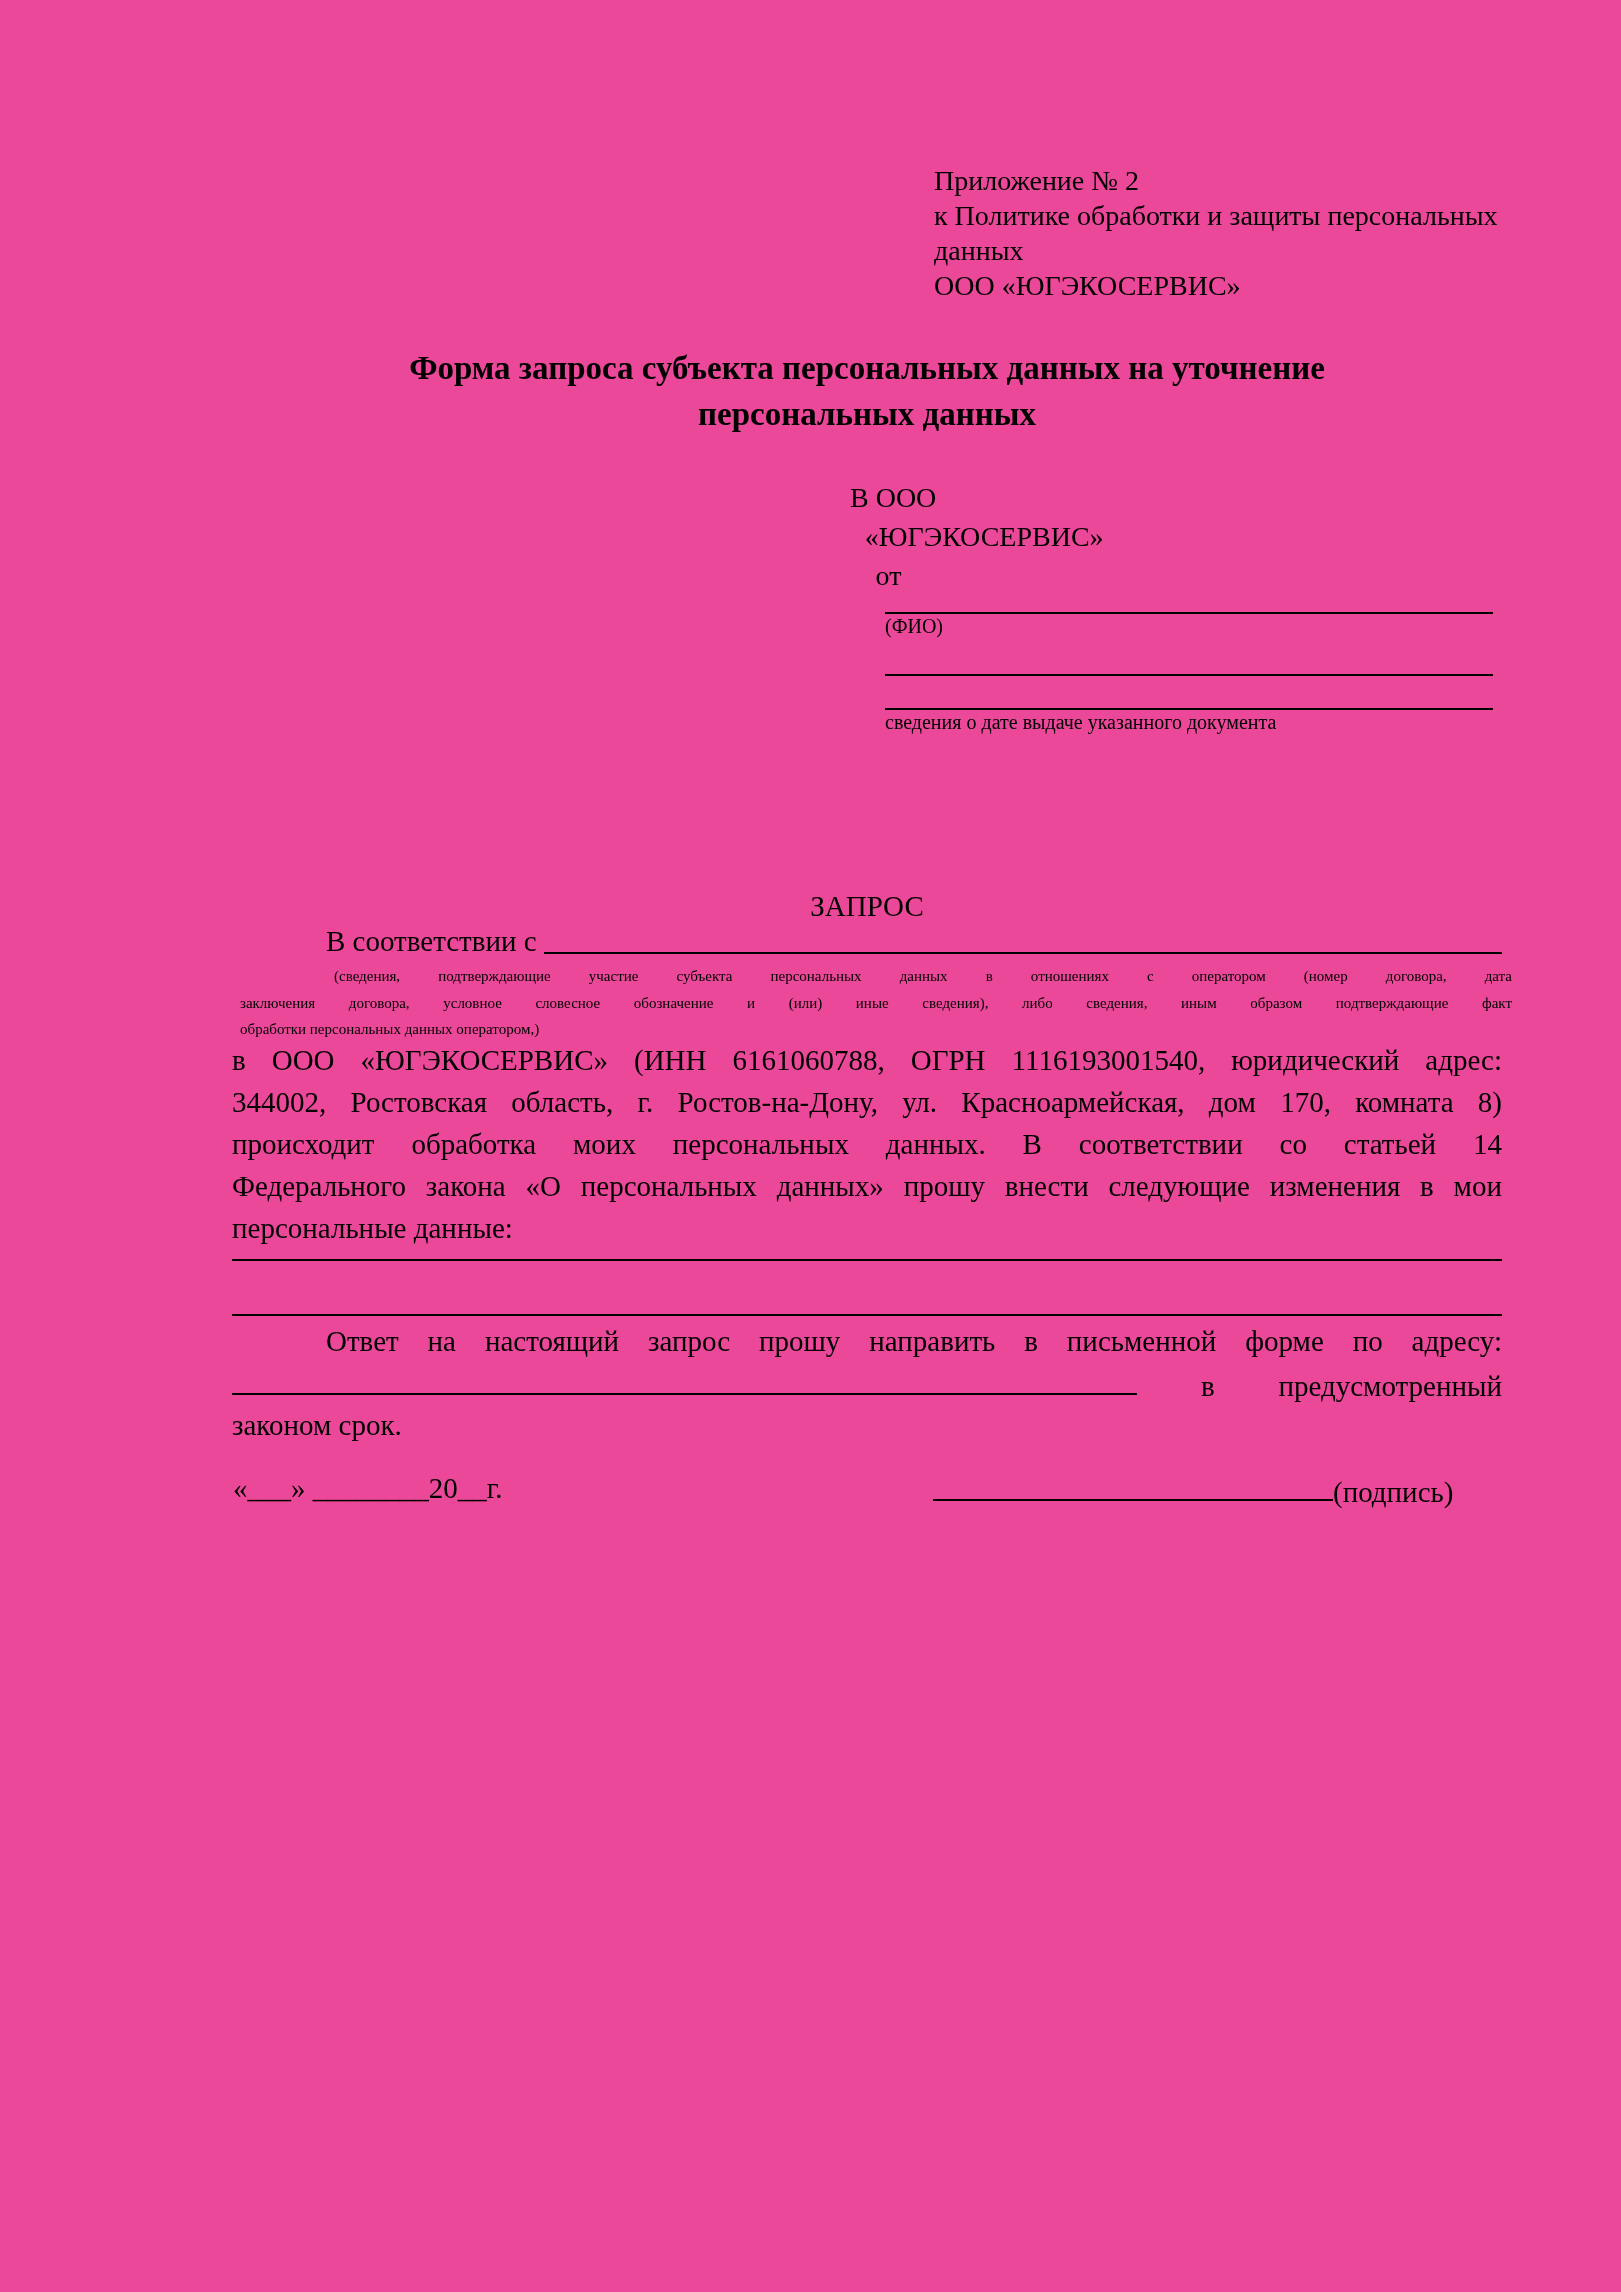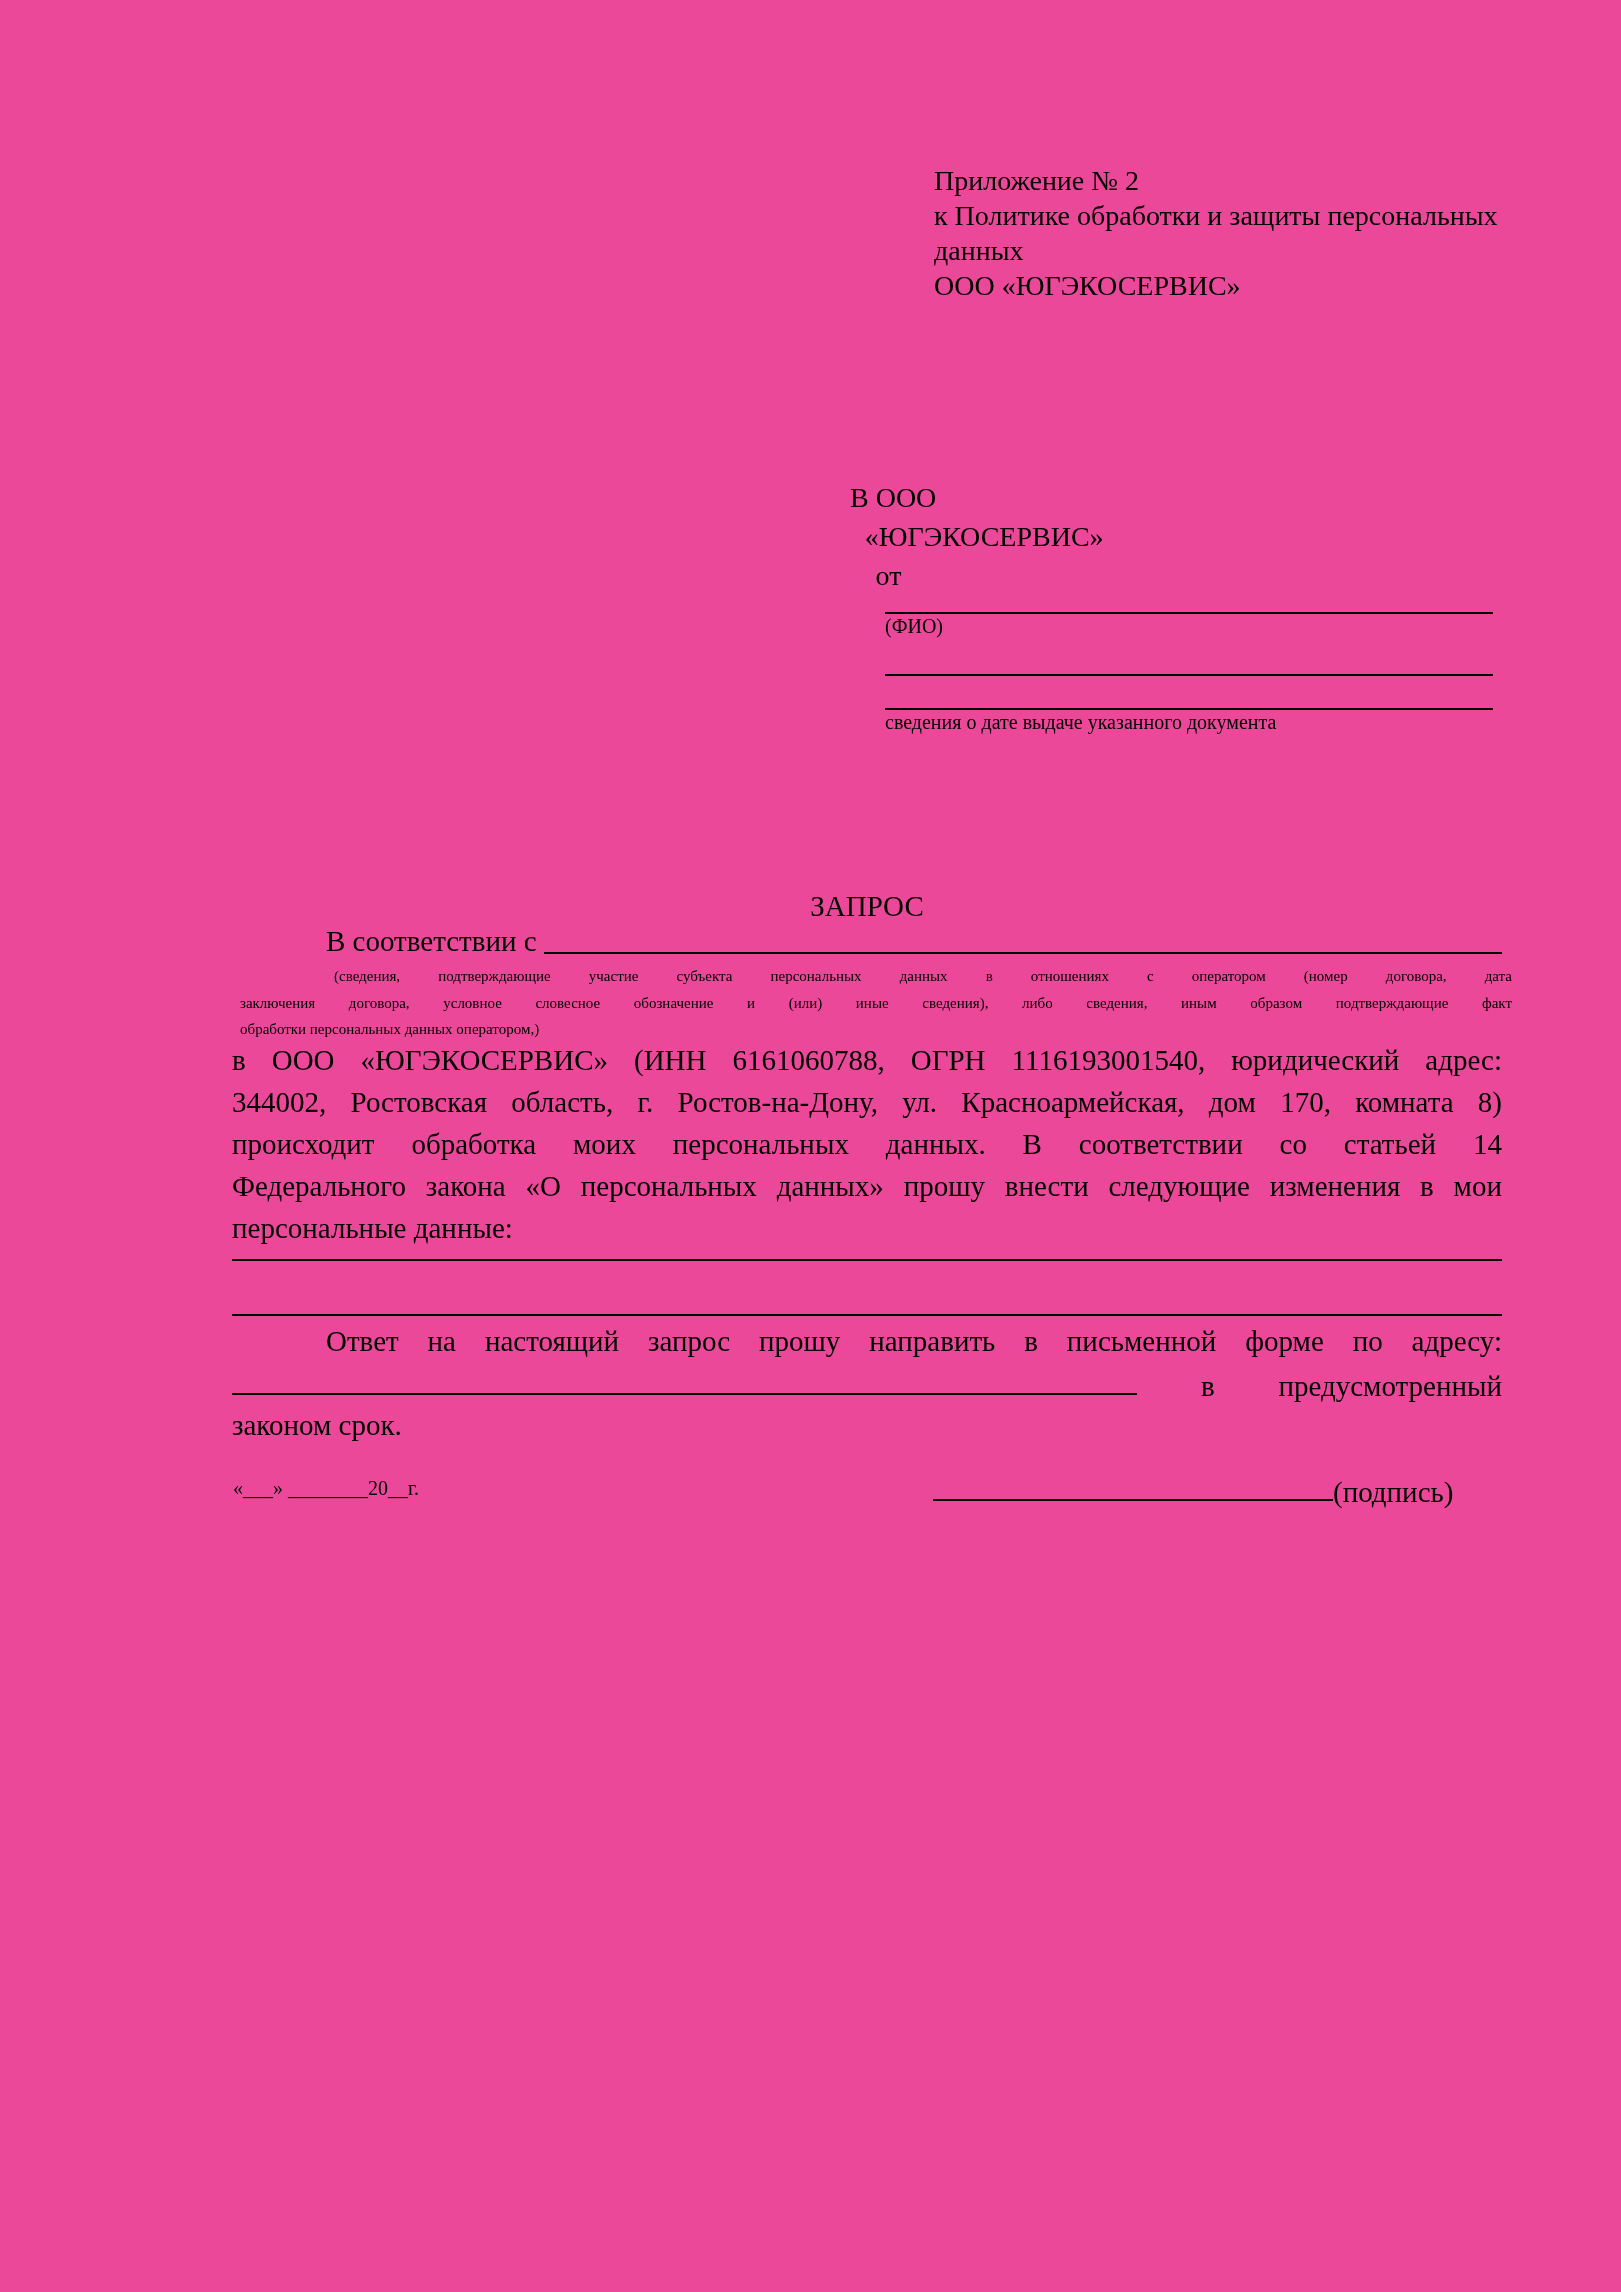--- a/index.html
+++ b/index.html
@@ -83,40 +83,43 @@
     font-size:29px;
   }
   .reply-row .uline { width:905px; border-bottom:2.9px solid #000; margin-bottom:7.8px; }
   .reply-tail2 {
     position:absolute; left:232px; top:1404px; width:1270px;
     font-size:29px; line-height:42px;
   }
   
   .date-left {
     position:absolute; left:233px; top:1468px;
-    font-size:20px; line-height:41px; white-space:pre;
+    font-size:29px; line-height:41px; white-space:pre;
   }
   .sign-right {
     position:absolute; left:933px; top:1468px; height:41px;
     display:flex; align-items:flex-end; font-size:29px;
   }
   .sign-right .uline { width:400px; border-bottom:2.9px solid #000; margin-bottom:7.8px; }
 </style>
 </head>
 <body>
 
 <div class="page">
 
   <div class="header-block">
       <div class="ln">Приложение № 2</div>
       <div class="ln">к Политике обработки и защиты персональных</div>
       <div class="ln">данных</div>
       <div class="ln">ООО «ЮГЭКОСЕРВИС»</div>
     </div>
 
+  <div class="doc-title">
+    <span class="inner">Форма запроса субъекта персональных данных на уточнение персональных данных</span>
+  </div>
 
   <div class="addressee">
     <div class="a1">В ООО</div>
     <div class="a2">«ЮГЭКОСЕРВИС»</div>
     <div class="a3">от</div>
   </div>
 
   <div class="field" style="top:586px">
     <div class="blank"></div>
     <div class="cap">(ФИО)</div>

